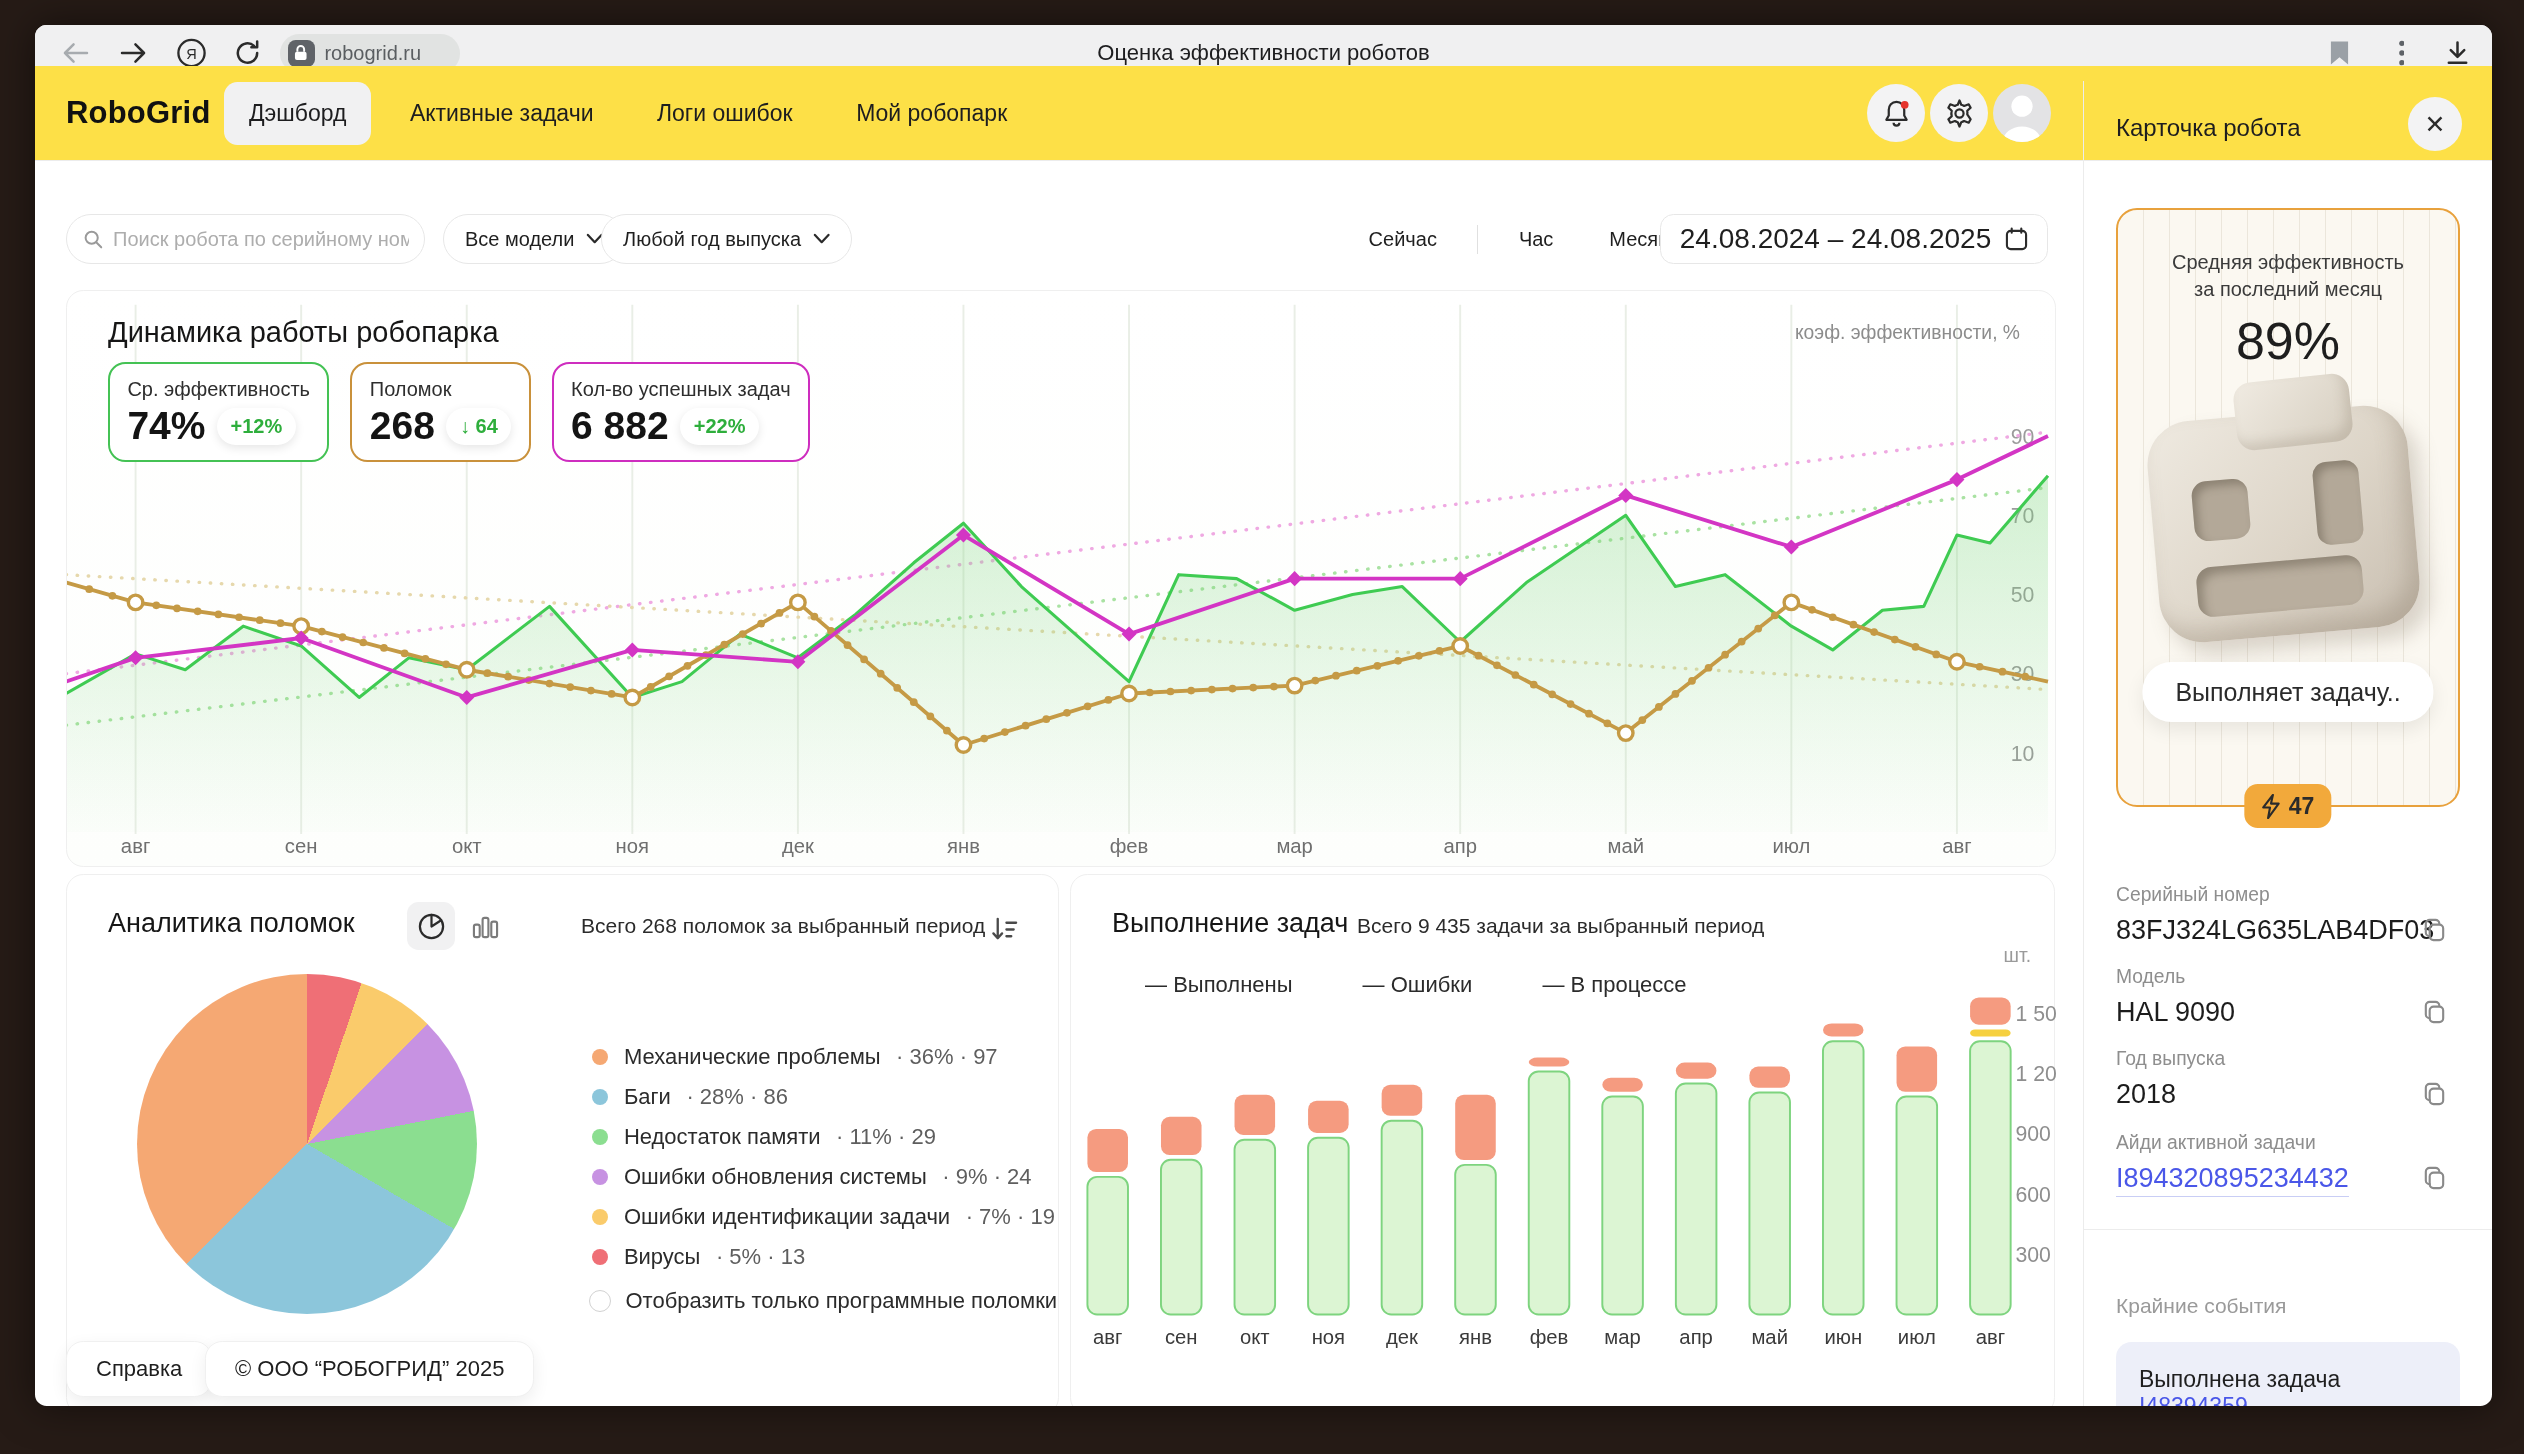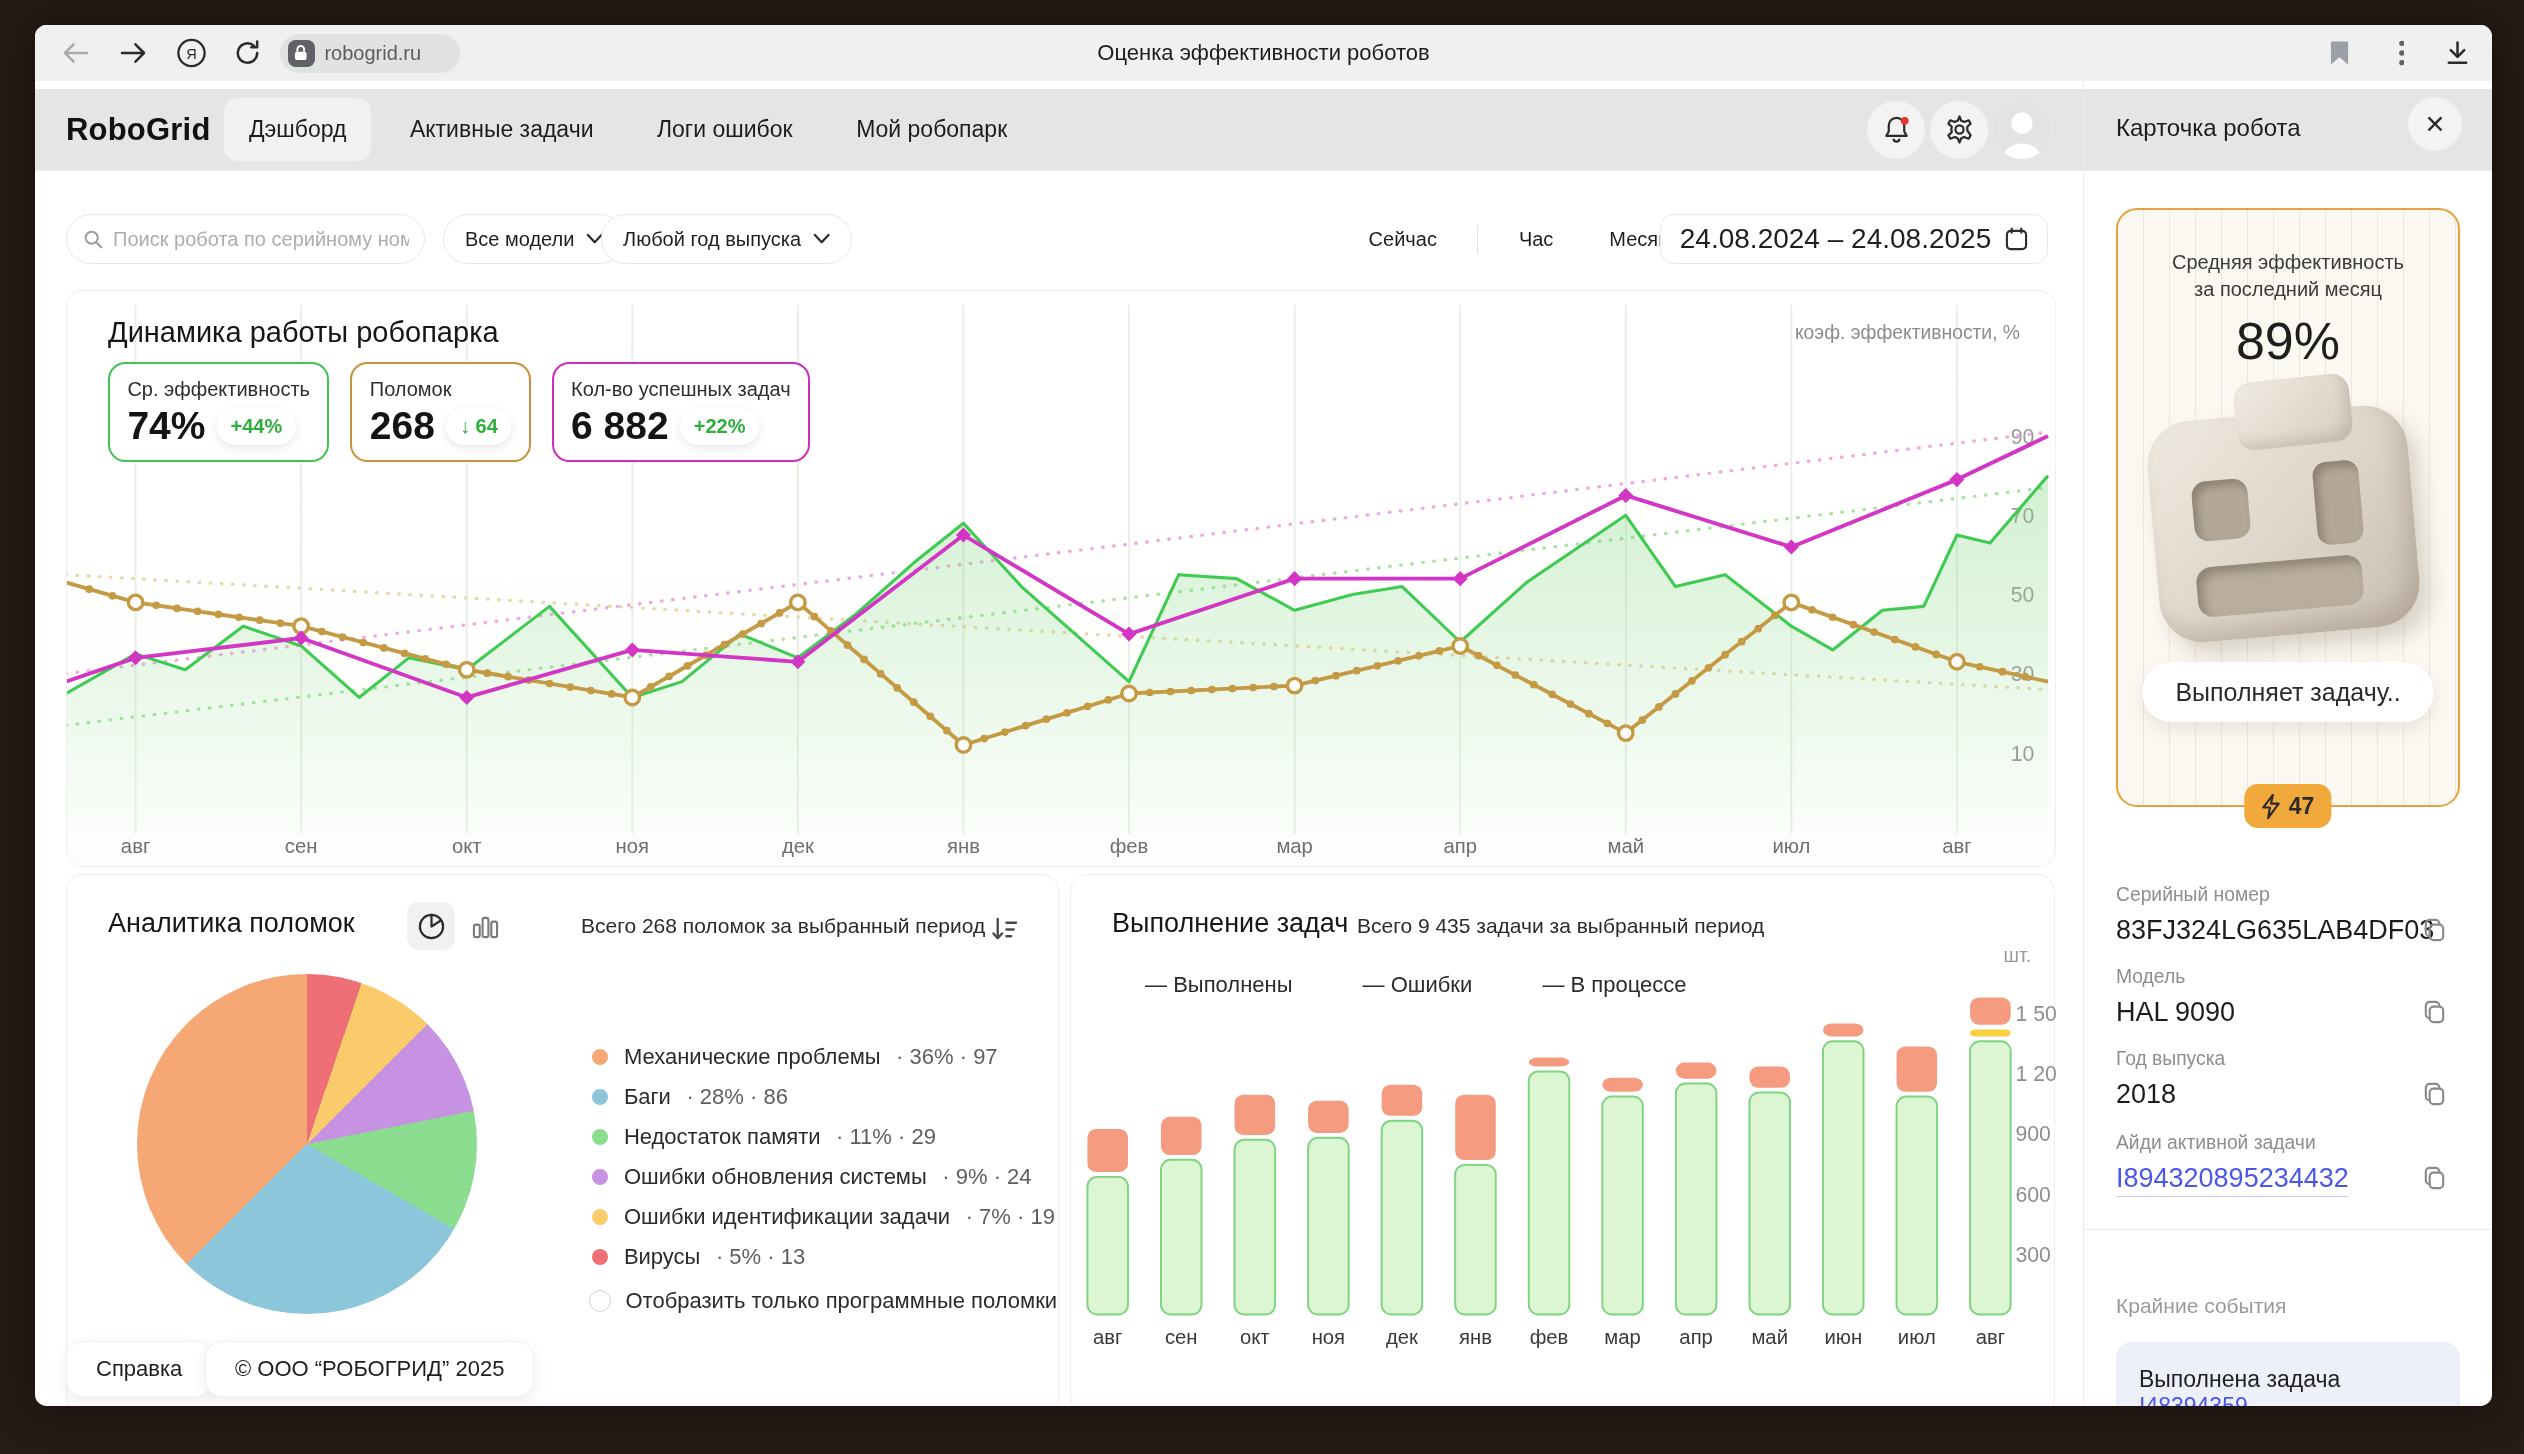--- a/index.html
+++ b/index.html
@@ -9,21 +9,21 @@
 
   
   .chrome { position:absolute; left:0; top:0; width:100%; height:56px; background:#F0F0F1; }
   .chrome .navbtn { position:absolute; top:50%; transform:translateY(-50%); width:35px; height:35px; display:flex; align-items:center; justify-content:center; }
   .url-pill { position:absolute; left:245px; top:8.7px; height:39px; width:180px; background:#E1E3E2; border-radius:19.3px; display:flex; align-items:center; gap:9.7px; padding:0 7.7px; }
   .lock-badge { width:27px; height:27px; border-radius:7.7px; background:#5F6368; display:flex; align-items:center; justify-content:center; }
   .url-text { font-size:20px; color:#5A5E61; }
   .page-title { position:absolute; left:50%; top:50%; transform:translate(-50%,-50%); font-size:22px; color:#1D1D1F; }
 
   
-  .app-header { position:absolute; left:0; top:64px; width:100%; height:82px; background:#e5e5e5; border-bottom:1px solid #ECECEC; }
+  .app-header { position:absolute; left:0; top:41px; width:100%; height:95px; background:#fde047; border-bottom:1px solid #ECECEC; }
   .logo { position:absolute; left:31px; top:50%; transform:translateY(-50%); font-size:31px; font-weight:bold; color:#111; letter-spacing:0.2px; }
   .nav { position:absolute; left:189px; top:0; height:100%; display:flex; align-items:center; gap:13.5px; }
   .nav-item { font-size:23px; color:#1D1D1F; padding:18px 25px; border-radius:13.5px; white-space:nowrap; }
   .nav-item.active { background:#F1F1F2; }
   .hicon { position:absolute; top:50%; transform:translateY(-50%); width:58px; height:58px; border-radius:50%; background:#F3F3F4; display:flex; align-items:center; justify-content:center; }
   .avatar { background:#E3E3E5; overflow:hidden; }
 
   
   .rp-divider { position:absolute; left:2048px; top:56px; width:1px; height:1325px; background:#ECECEC; }
   .rp-title { position:absolute; left:2081px; top:89px; font-size:24px; color:#1D1D1F; }
@@ -230,21 +230,21 @@
   </div>
 
   <div class="dyn-card">
     <div class="dyn-title">Динамика работы робопарка</div>
     <div class="dyn-note">коэф. эффективности, %</div>
     <div class="kpi-row">
       <div class="kpi-card kpi-0" style="border-color: rgb(68, 194, 84);">
         <div class="kpi-label">Ср. эффективность</div>
         <div class="kpi-line">
             <span class="kpi-value">74%</span>
-            <span class="kpi-delta">+44%</span>
+            <span class="kpi-delta">+12%</span>
           </div>
       </div>
       <div class="kpi-card kpi-1" style="border-color: rgb(201, 145, 59);">
         <div class="kpi-label">Поломок</div>
         <div class="kpi-line">
             <span class="kpi-value">268</span>
             <span class="kpi-delta">↓ 64</span>
           </div>
       </div>
       <div class="kpi-card kpi-2" style="border-color: rgb(206, 45, 191);">

